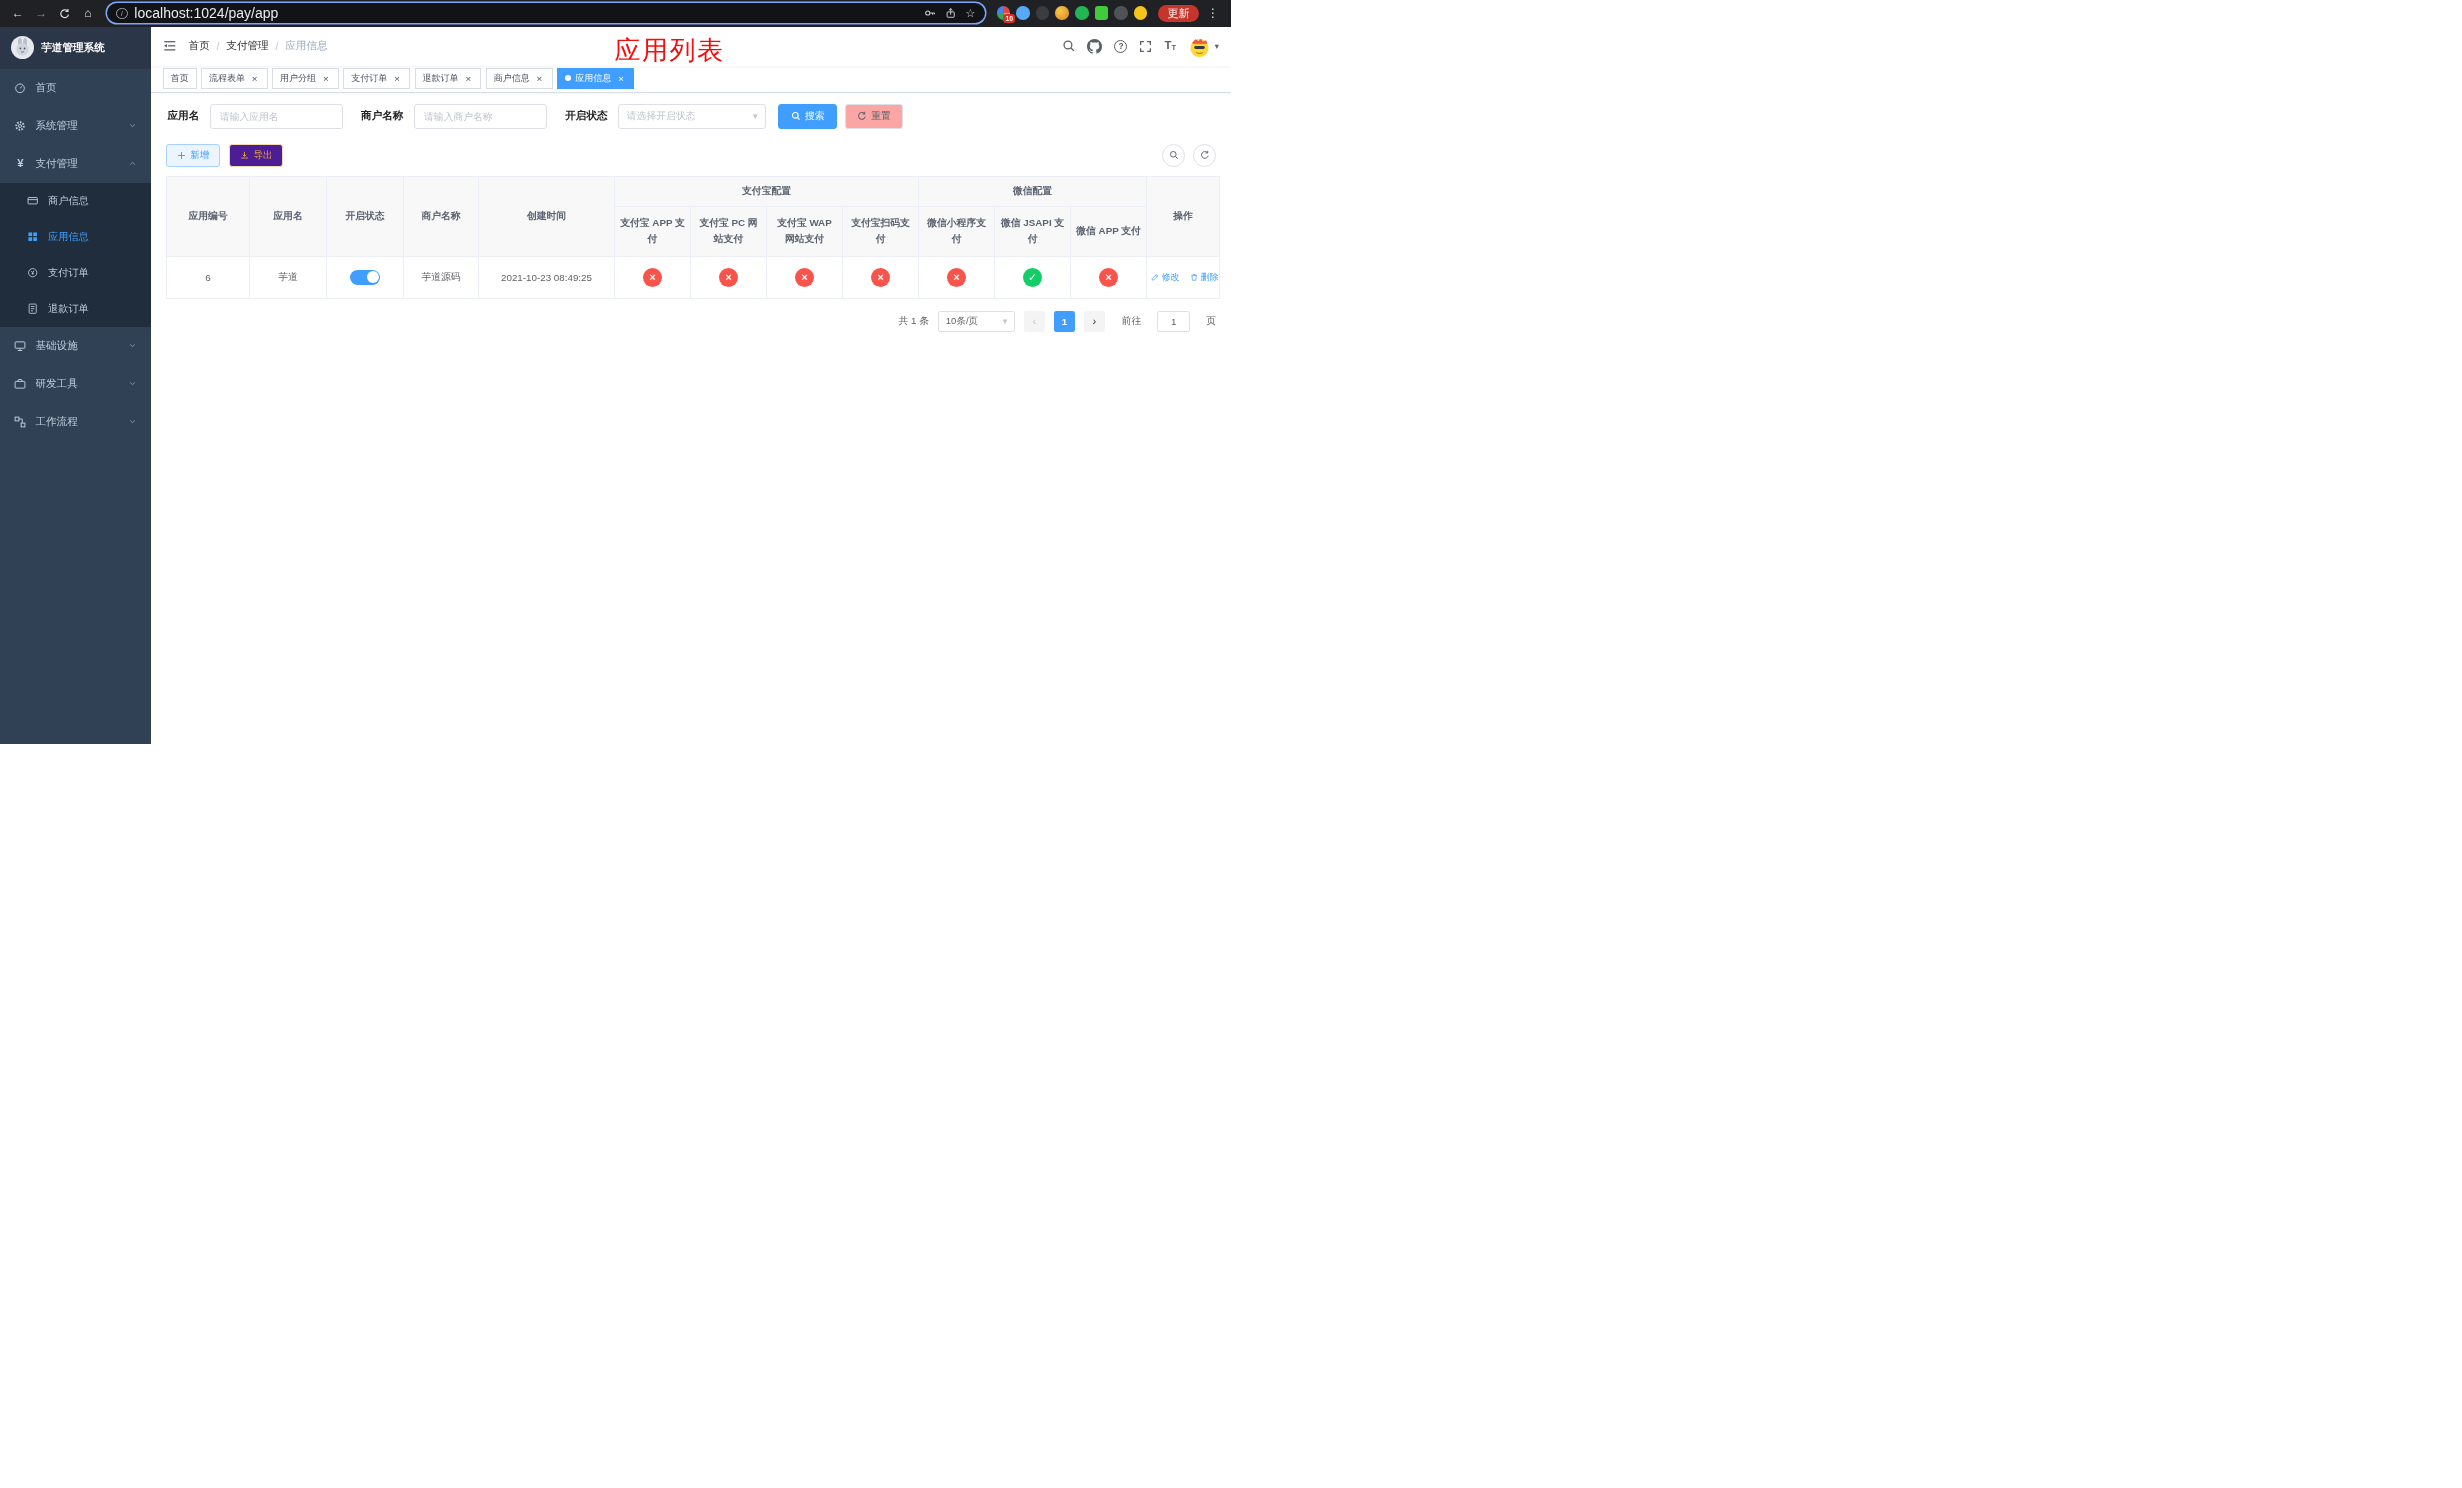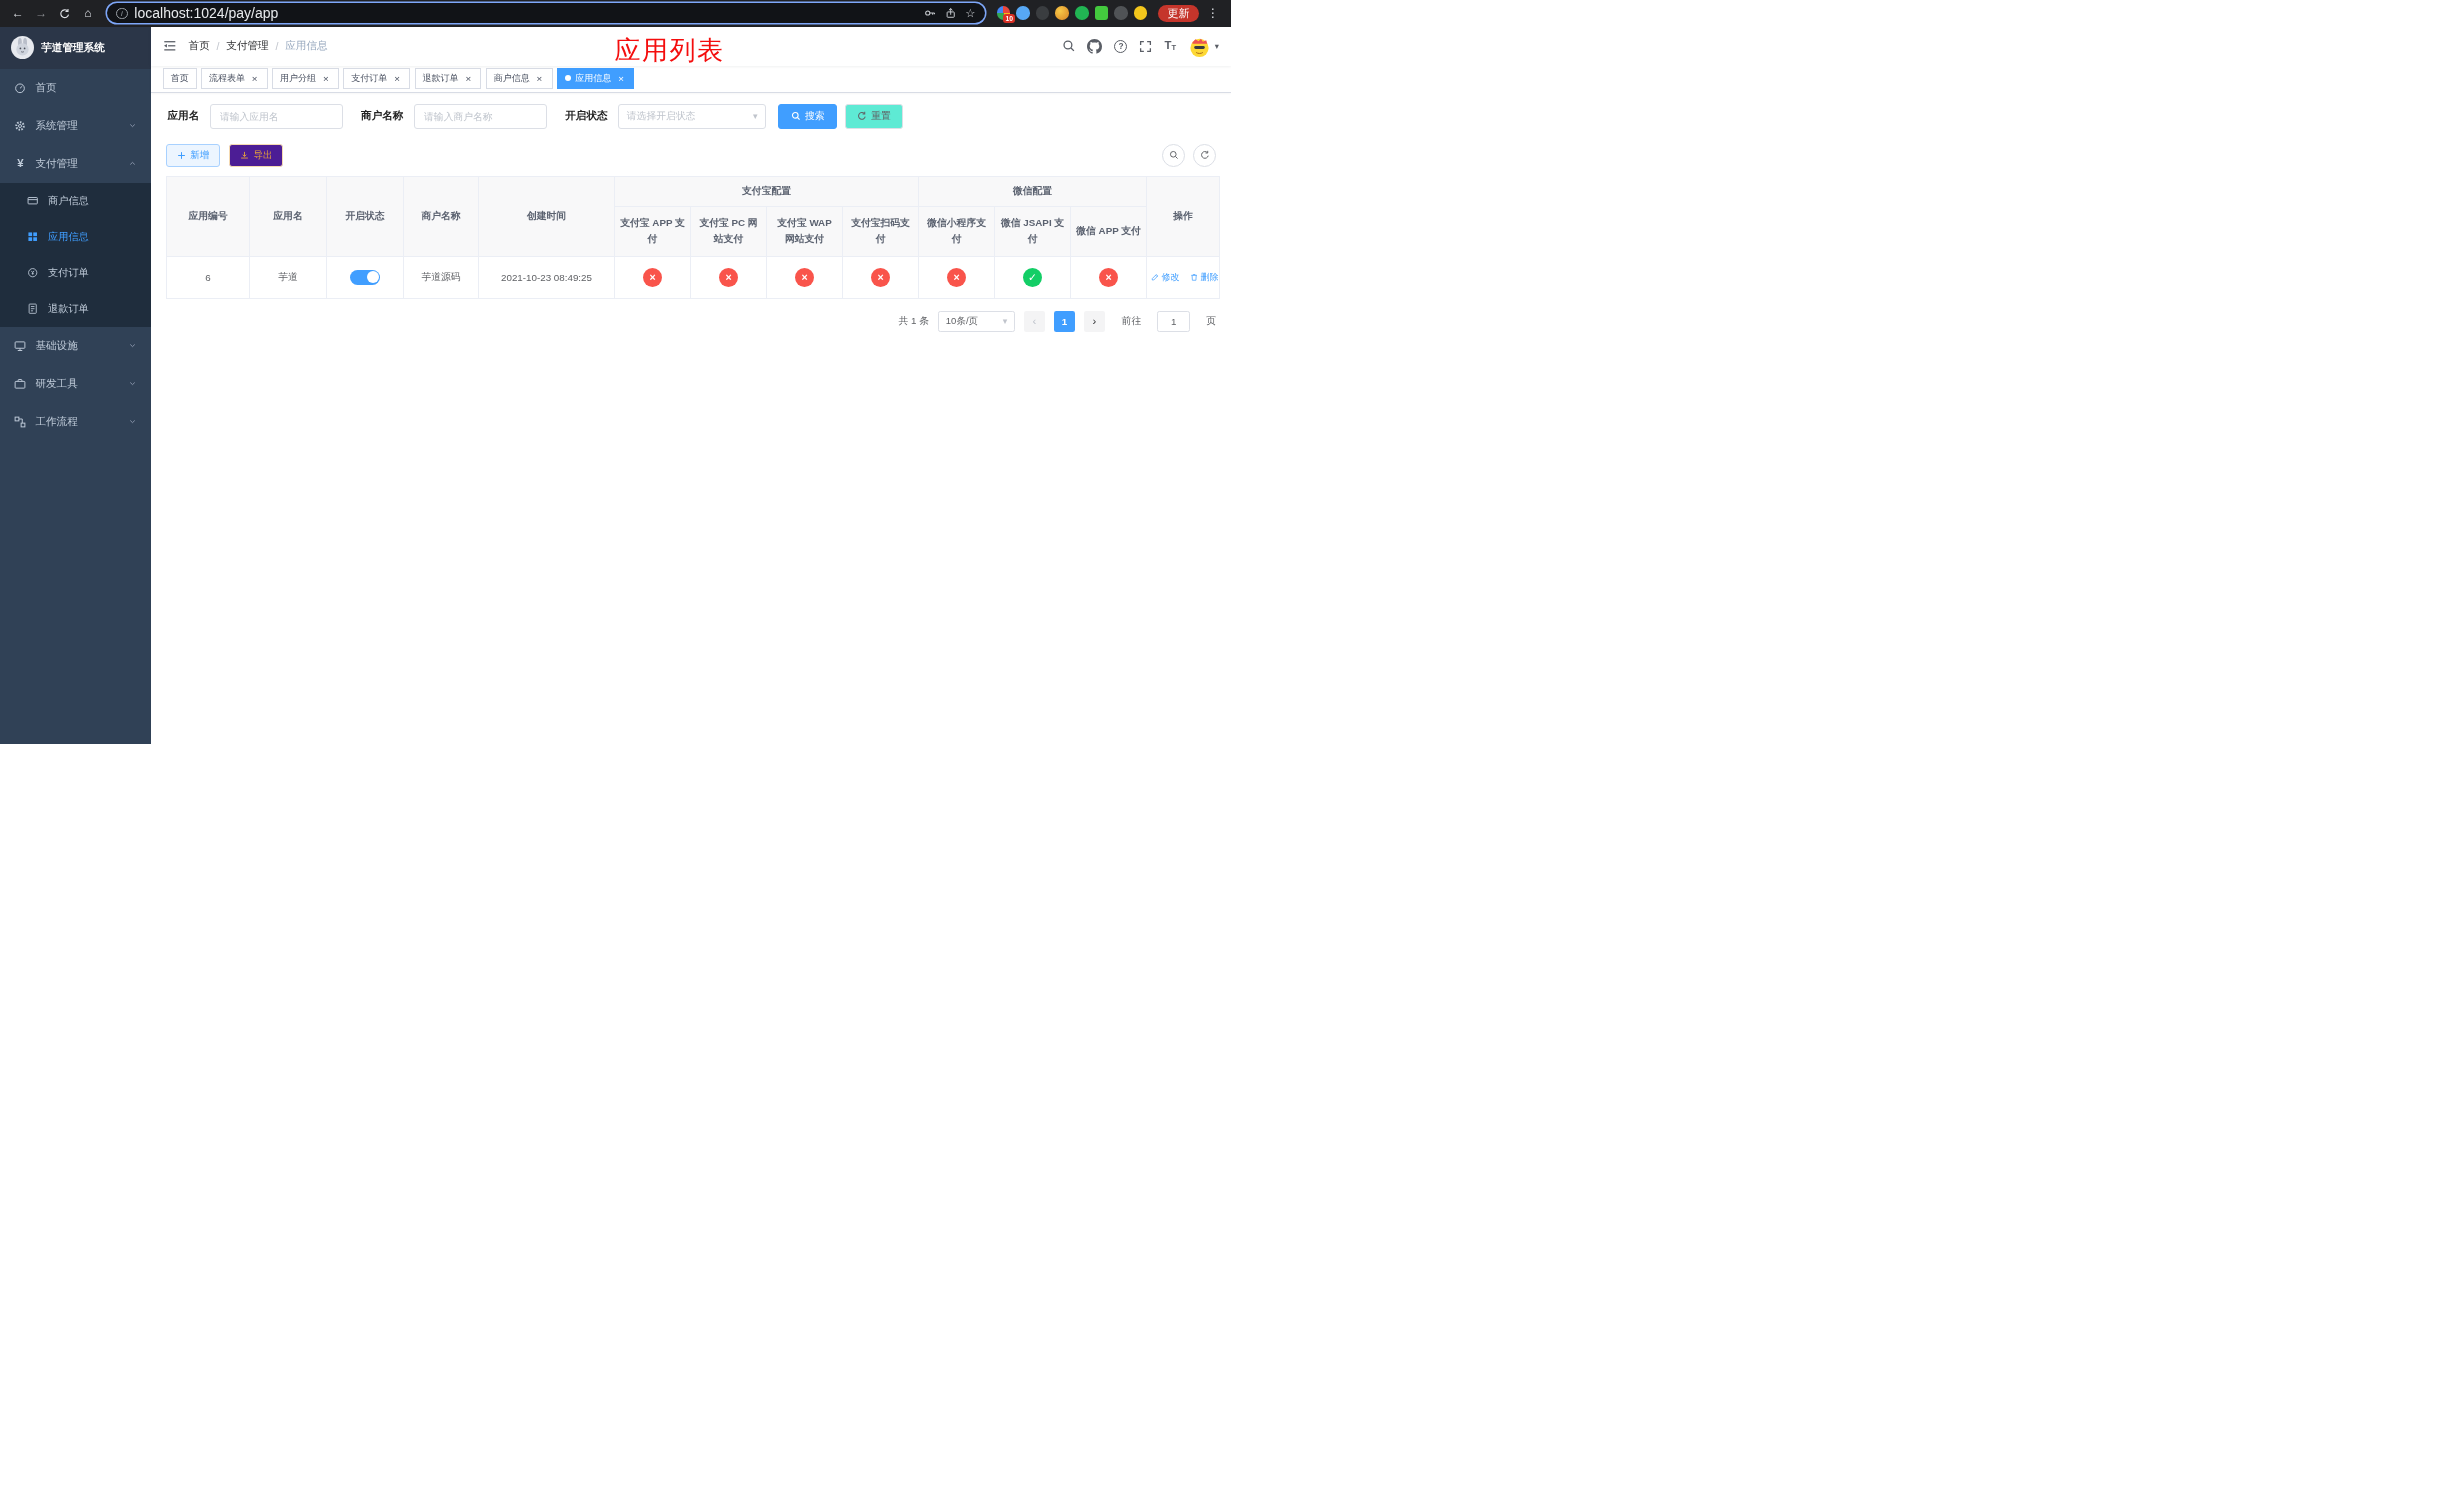--- a/index.html
+++ b/index.html
@@ -74,21 +74,21 @@
 
   
   .content{flex:1;padding:11.4px 15px;overflow:hidden}
   .filter-row{display:flex;align-items:center;gap:7.6px;margin-bottom:15px}
   .f-label{font-weight:700;color:#222;font-size:10.6px;margin:0 3px 0 1.5px;white-space:nowrap}
   .f-label.gap{margin-left:10.6px}
   .f-input{height:25px;border:0.8px solid #dcdfe6;border-radius:3px;padding:0 9px;font-size:9.8px;color:#606266;width:133px;background:#fff;font-family:inherit;outline:none}
   .f-input::placeholder{color:#bfc4cc}
   .f-select{width:148px;height:25px;border:0.8px solid #dcdfe6;border-radius:3px;display:flex;align-items:center;padding:0 7.6px;color:#bfc4cc;justify-content:space-between;cursor:pointer;background:#fff}
   .sel-caret{color:#c0c4cc;font-size:9px}
-  .btn{height:25px;border-radius:3px;display:inline-flex;align-items:center;gap:4.5px;padding:0 11.4px;font-size:9.8px;border:0.8px solid #dcdfe6;background:#5eead4;color:#606266;cursor:pointer;font-family:inherit;white-space:nowrap}
+  .btn{height:25px;border-radius:3px;display:inline-flex;align-items:center;gap:4.5px;padding:0 11.4px;font-size:9.8px;border:0.8px solid #dcdfe6;background:#fca5a5;color:#606266;cursor:pointer;font-family:inherit;white-space:nowrap}
   .btn-primary{background:var(--accent);border-color:var(--accent);color:#fff;margin-left:4.5px}
 
   .toolbar{display:flex;align-items:center;gap:9px;margin-bottom:9px}
   .btn-sm{height:23px;padding:0 9.8px;font-size:9.5px}
   .btn-plain-primary{background:#ecf5ff;border-color:#a8d1ff;color:var(--accent)}
   .btn-plain-warning{background:#4c1d95;border-color:#f5dab1;color:var(--warning)}
   .tool-circles{margin-left:auto;display:flex;gap:7.6px}
   .circle-btn{width:23px;height:23px;border:0.8px solid #dcdfe6;border-radius:50%;display:flex;align-items:center;justify-content:center;color:#606266;background:#fff;cursor:pointer}
 
   

